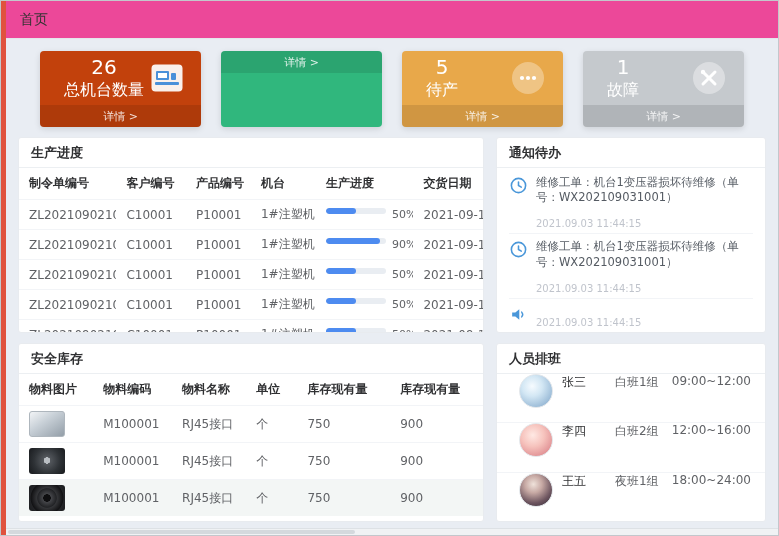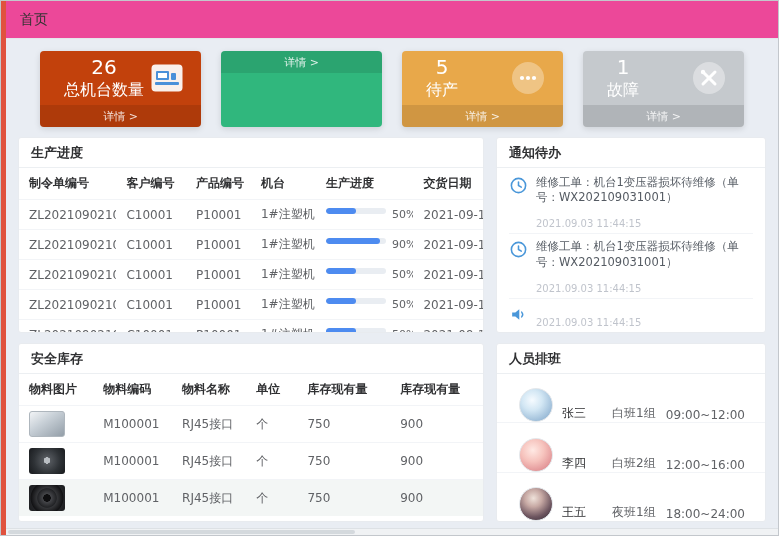--- a/index.html
+++ b/index.html
@@ -65,21 +65,21 @@
   .inv-table col.c5 { width: 20%; } .inv-table col.c6 { width: 20%; }
   .inv-table td { padding-top: 5px; padding-bottom: 5px; }
   tr.hl td { background: #f3f6f5; }
   .thumb { width: 36px; height: 26px; border-radius: 3px; }
   .thumb-rj45 { background: linear-gradient(145deg, #f2f4f6 0%, #c9d1d8 40%, #939ea8 100%); border: 1px solid #aeb6bd; }
   .thumb-plug { background: radial-gradient(circle at 50% 48%, #b9bec3 0%, #b9bec3 14%, #53575c 15%, #2e3236 58%, #17191c 100%); }
   .thumb-speaker { background: radial-gradient(circle at 50% 50%, #0e0e10 0%, #0e0e10 16%, #45464a 18%, #222326 42%, #343538 46%, #121214 72%, #232427 76%, #1a1b1d 100%); }
 
   
   .staff-list { display: flex; flex-direction: column; height: 100%; }
-  .staff-row { flex: 1; display: flex; align-items: flex-end; padding: 0 20px 0 22px; border-bottom: 1px solid #f2f4f7; }
+  .staff-row { flex: 1; display: flex; align-items: flex-start; padding: 0 14px 0 22px; border-bottom: 1px solid #f2f4f7; }
   .staff-row:last-child { border-bottom: none; }
   .avatar { width: 34px; height: 34px; border-radius: 50%; flex: none; margin-right: 9px; border: 1px solid #e3e7eb; }
   .avatar-0 { background: radial-gradient(circle at 38% 35%, #f6fbff 0%, #d3e7f4 35%, #9cbcd8 75%, #7fa3c4 100%); }
   .avatar-1 { background: radial-gradient(circle at 40% 35%, #ffe9e4 0%, #f6c3bd 40%, #e08f93 80%, #c87680 100%); }
   .avatar-2 { background: radial-gradient(circle at 42% 32%, #efe2da 0%, #c7a9a4 30%, #6e5660 65%, #2c2430 100%); }
   .s-name { width: 54px; font-size: 12px; color: #303133; }
   .s-shift { width: 58px; font-size: 12px; color: #606266; }
   .s-time { flex: 1; font-size: 12px; color: #606266; }
 
   

